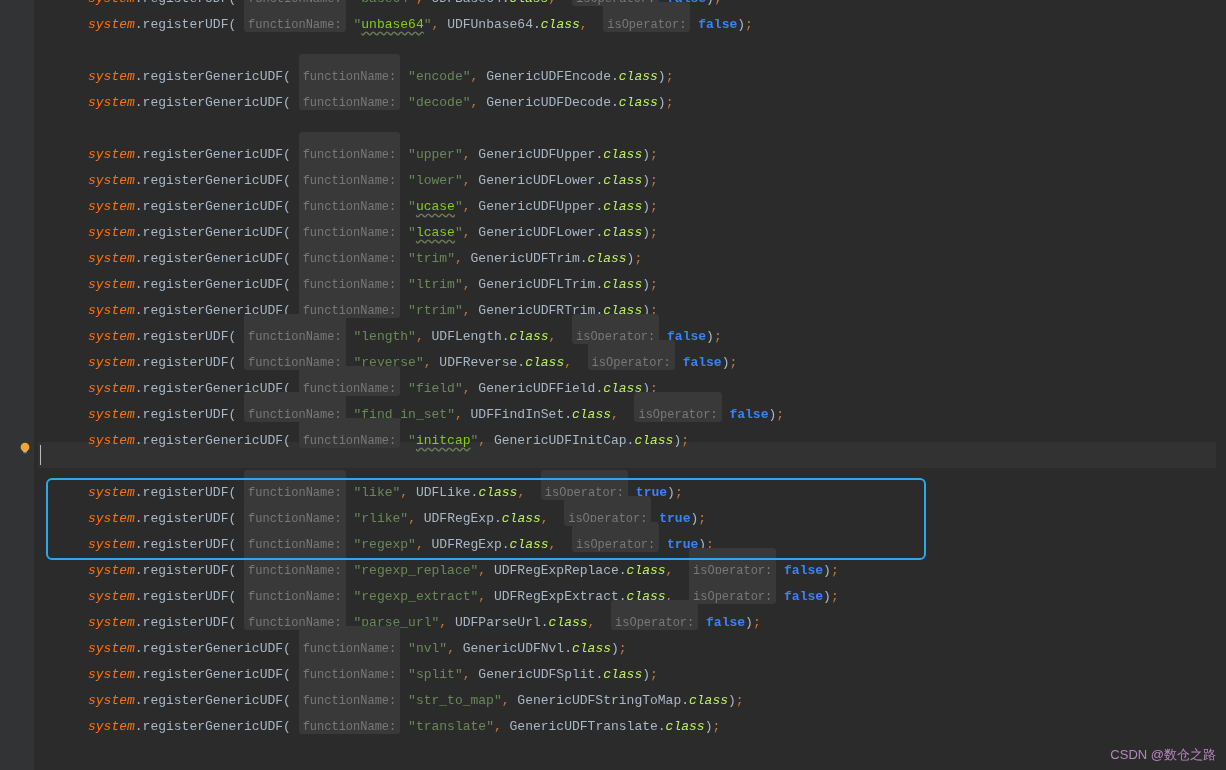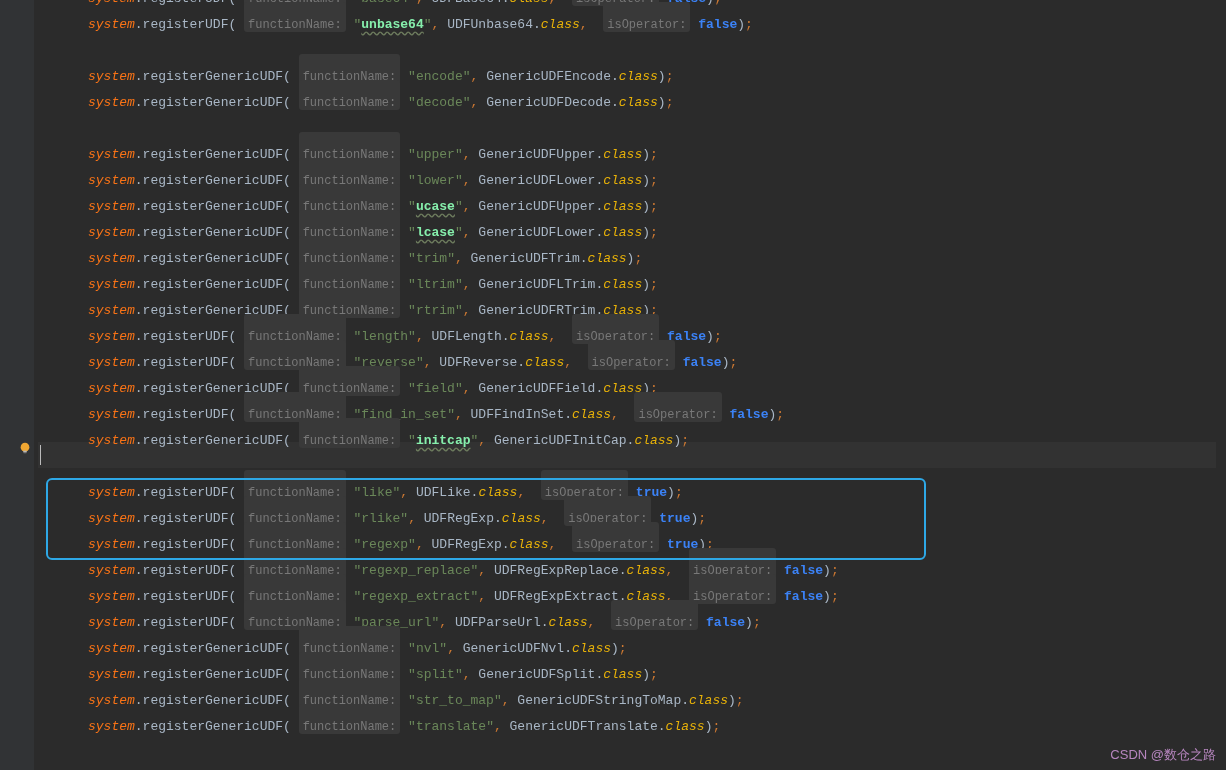--- a/index.html
+++ b/index.html
@@ -53,22 +53,22 @@
     height: 16px;
     z-index: 6;
   }
   .line { position: relative; z-index: 1; height: 26px; }
   .indent { display: inline-block; width: 50px; }
   .c-system { color: #f97316; font-style: italic; }
   .c-punc { color: #cc7832; }
   .c-method { color: #a9b7c6; }
   .c-hint { color: #787878; background: #393939; padding: 16px 4px 0 4px; border-radius: 3px; font-size: 12px; font-style: normal;}
   .c-str { color: #6a8759; }
-  .c-str-wavy { color: #86efac; text-decoration: underline wavy #6e7d5e; text-underline-offset: 3px; font-weight: bold;}
-  .c-class { color: #eab308; font-style: italic; }
+  .c-str-wavy { color: #84cc16; text-decoration: underline wavy #6e7d5e; text-underline-offset: 3px;}
+  .c-class { color: #bef264; font-style: italic; }
   .c-kw { color: #3b82f6; font-weight: bold; }
   .hlbox {
     position: absolute;
     border: 2px solid #2ea8e6;
     border-radius: 6px;
     left: 46px;
     top: 478px;
     width: 880px;
     height: 82px;
     z-index: 4;

